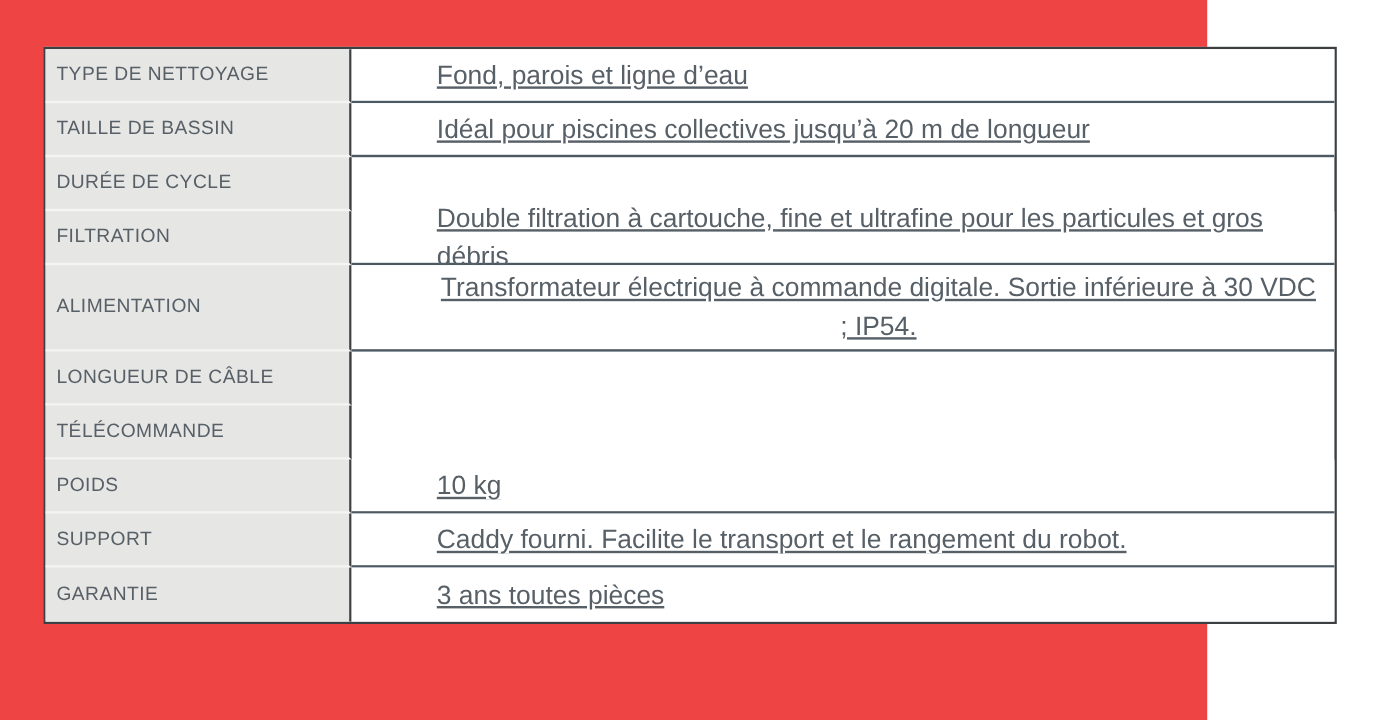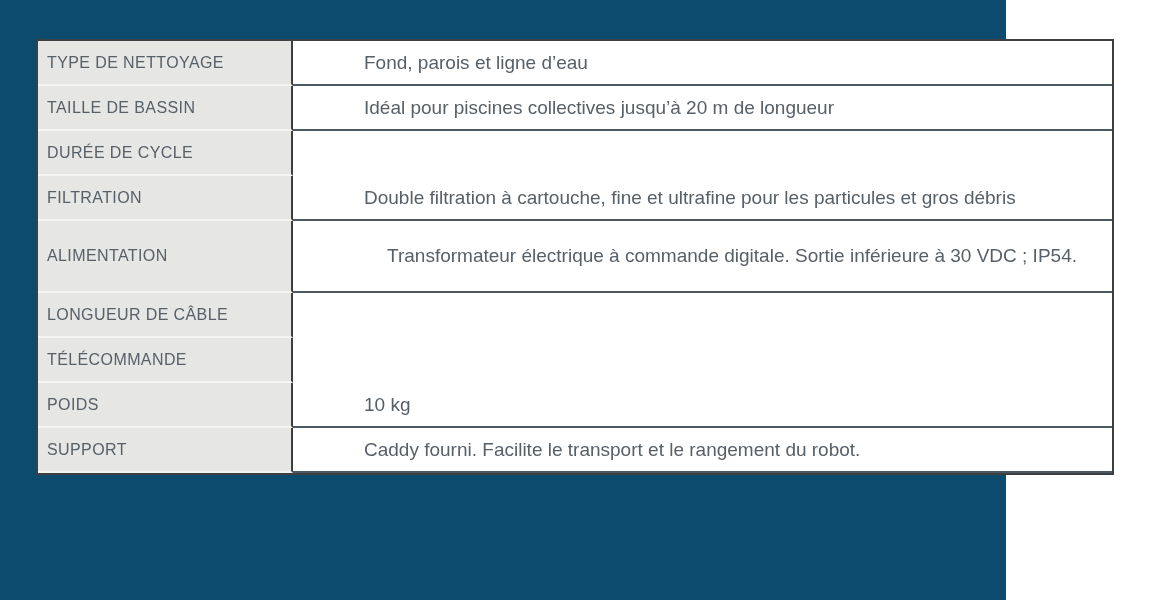--- a/index.html
+++ b/index.html
@@ -7,21 +7,21 @@
     width: 1158px;
     height: 600px;
     background: #ffffff;
     font-family: "Liberation Sans", sans-serif;
     overflow: hidden;
   }
   .page {
     position: relative;
     width: 1006px;
     height: 600px;
-    background: #0c4a6e;
+    background: #ef4444;
   }
   .spec-table {
     position: absolute;
     left: 36px;
     top: 39px;
     width: 1078px;
     border: 2px solid #3d4043;
     background: #ffffff;
     display: flex;
     flex-direction: column;
@@ -49,22 +49,23 @@
   .spec-value {
     flex: 1;
     background: #ffffff;
     border-bottom: 2px solid #4d5962;
     display: flex;
     flex-direction: column;
     justify-content: center;
     padding-left: 71px;
     padding-right: 12px;
     color: #575f67;
-    font-size: 19px;
+    font-size: 22px;
     line-height: 32px;
+    text-decoration: underline;
   }
   .spec-row.h-normal .spec-label,
   .spec-row.h-normal .spec-value { height: 45px; }
   .spec-row.h-tall .spec-label,
   .spec-row.h-tall .spec-value { height: 72px; text-align: center; }
   .spec-row.last .spec-label { border-bottom: none; }
   .spec-row.last .spec-value { border-bottom: none; }
 </style>
 </head>
 <body>
@@ -120,15 +121,21 @@
         </div>
     </div>
 
     <div class="spec-row h-normal">
       <div class="spec-label">SUPPORT</div>
       <div class="spec-value">
           <span>Caddy fourni. Facilite le transport et le rangement du robot.</span>
         </div>
     </div>
 
+    <div class="spec-row h-normal last">
+      <div class="spec-label">GARANTIE</div>
+      <div class="spec-value">
+          <span>3 ans toutes pièces</span>
+        </div>
+    </div>
 
   </div>
 </div>
 
 </body></html>

